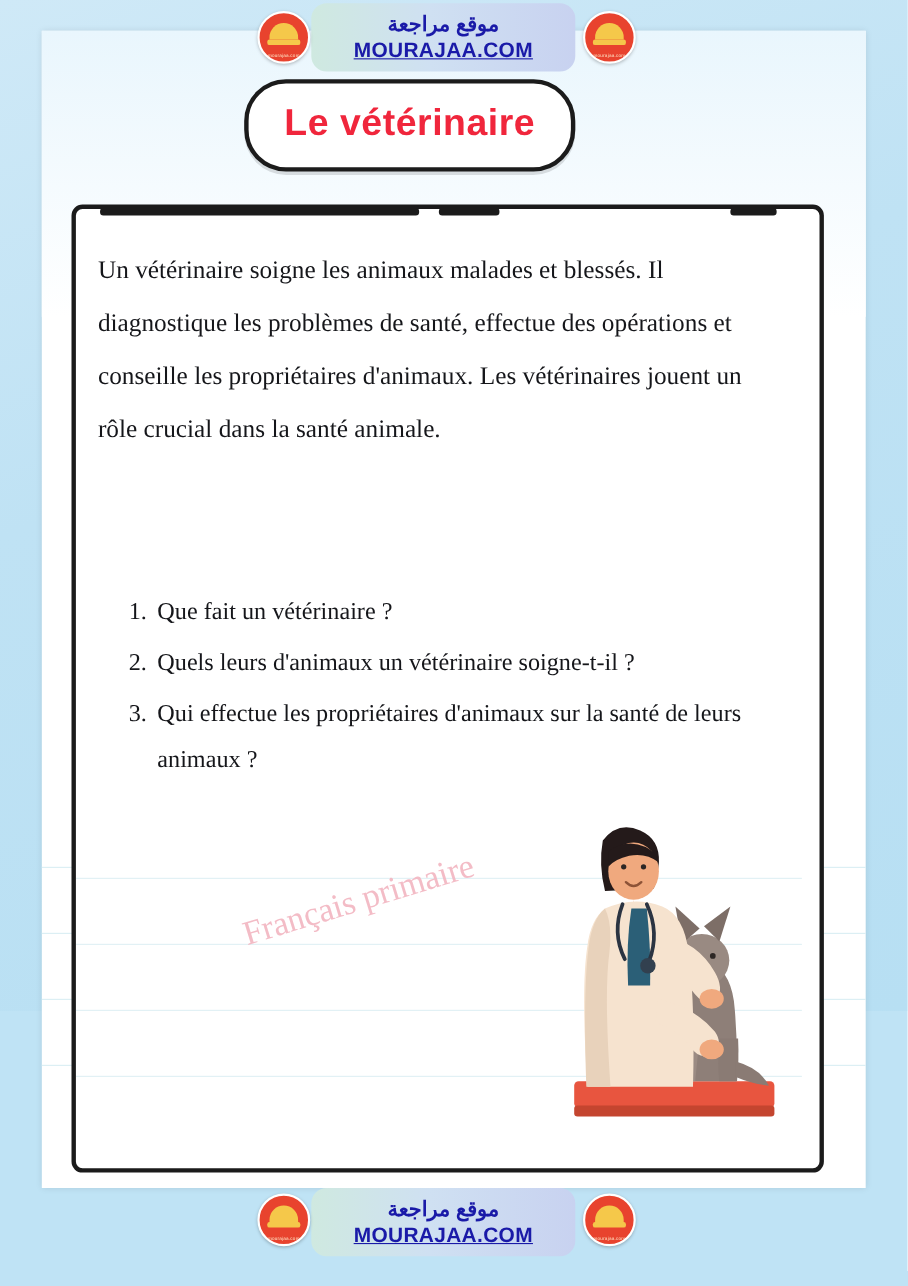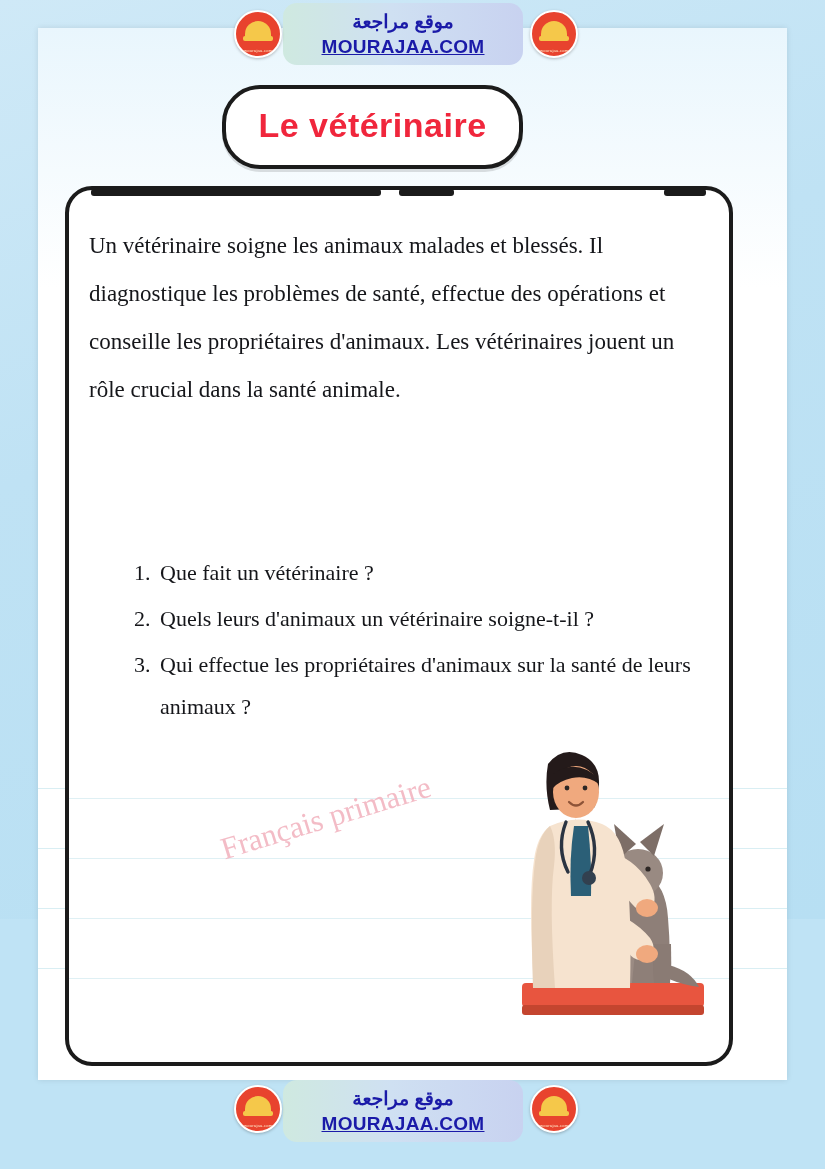--- a/index.html
+++ b/index.html
@@ -123,21 +123,21 @@
     width: 240px;
     height: 62px;
     border-radius: 14px;
     background: linear-gradient(90deg, #cfe9e0 0%, #cfe0f2 45%, #c8d2f0 100%);
   }
 
   
   .title-pill {
     position: absolute;
     left: 222px;
-    top: 85px;
+    top: 72px;
     width: 293px;
     height: 76px;
     border: 4px solid #1b1b1b;
     border-radius: 38px;
     background: #ffffff;
     box-shadow: 0 3px 0 rgba(0,0,0,0.12);
   }
   .title-text {
     position: absolute;
     left: 0; right: 0; top: 17px;
@@ -150,23 +150,24 @@
   }
 
   
   .card {
     position: absolute;
     left: 65px;
     top: 186px;
     width: 660px;
     height: 872px;
     border: 4px solid #1b1b1b;
-    border-radius: 27px;
+    border-radius: 10px;
     background: #ffffff;
     overflow: hidden;
+    padding-left: 16px;
   }
   .clip {
     position: absolute;
     height: 7px;
     background: #1b1b1b;
     border-radius: 3px;
     top: -1px;
   }
   .clip-a { left: 22px; width: 290px; }
   .clip-b { left: 330px; width: 55px; }
@@ -187,21 +188,21 @@
     line-height: 48px;
     color: #15161a;
     font-family: "Liberation Serif", serif;
   }
 
   .questions {
     position: absolute;
     left: 44px;
     top: 345px;
     width: 600px;
-    margin: 17px;
+    margin: 0;
     padding: 0 0 0 26px;
     font-size: 22px;
     line-height: 42px;
     color: #15161a;
   }
   .questions li {
     padding-left: 4px;
     margin-bottom: 4px;
   }
 

